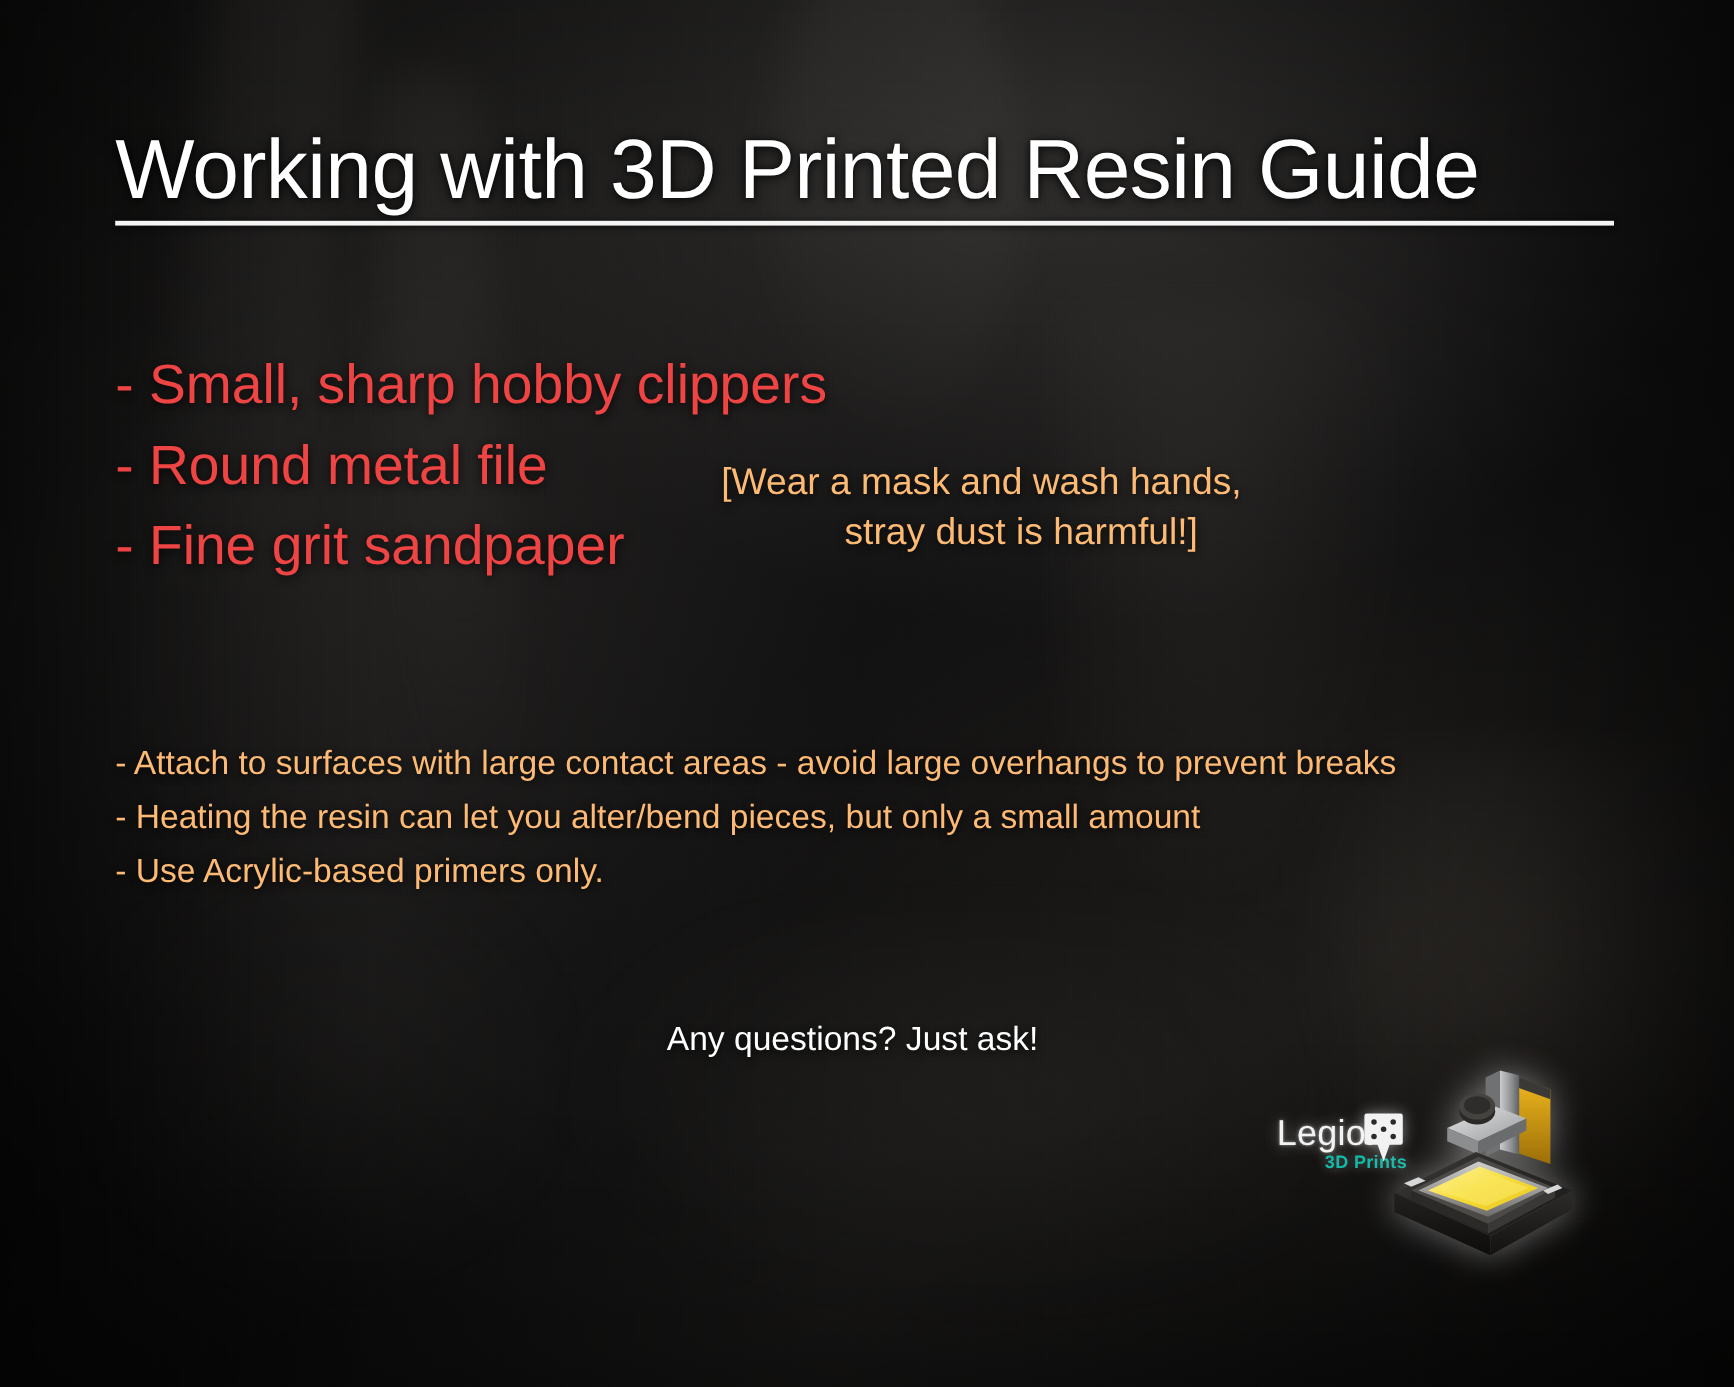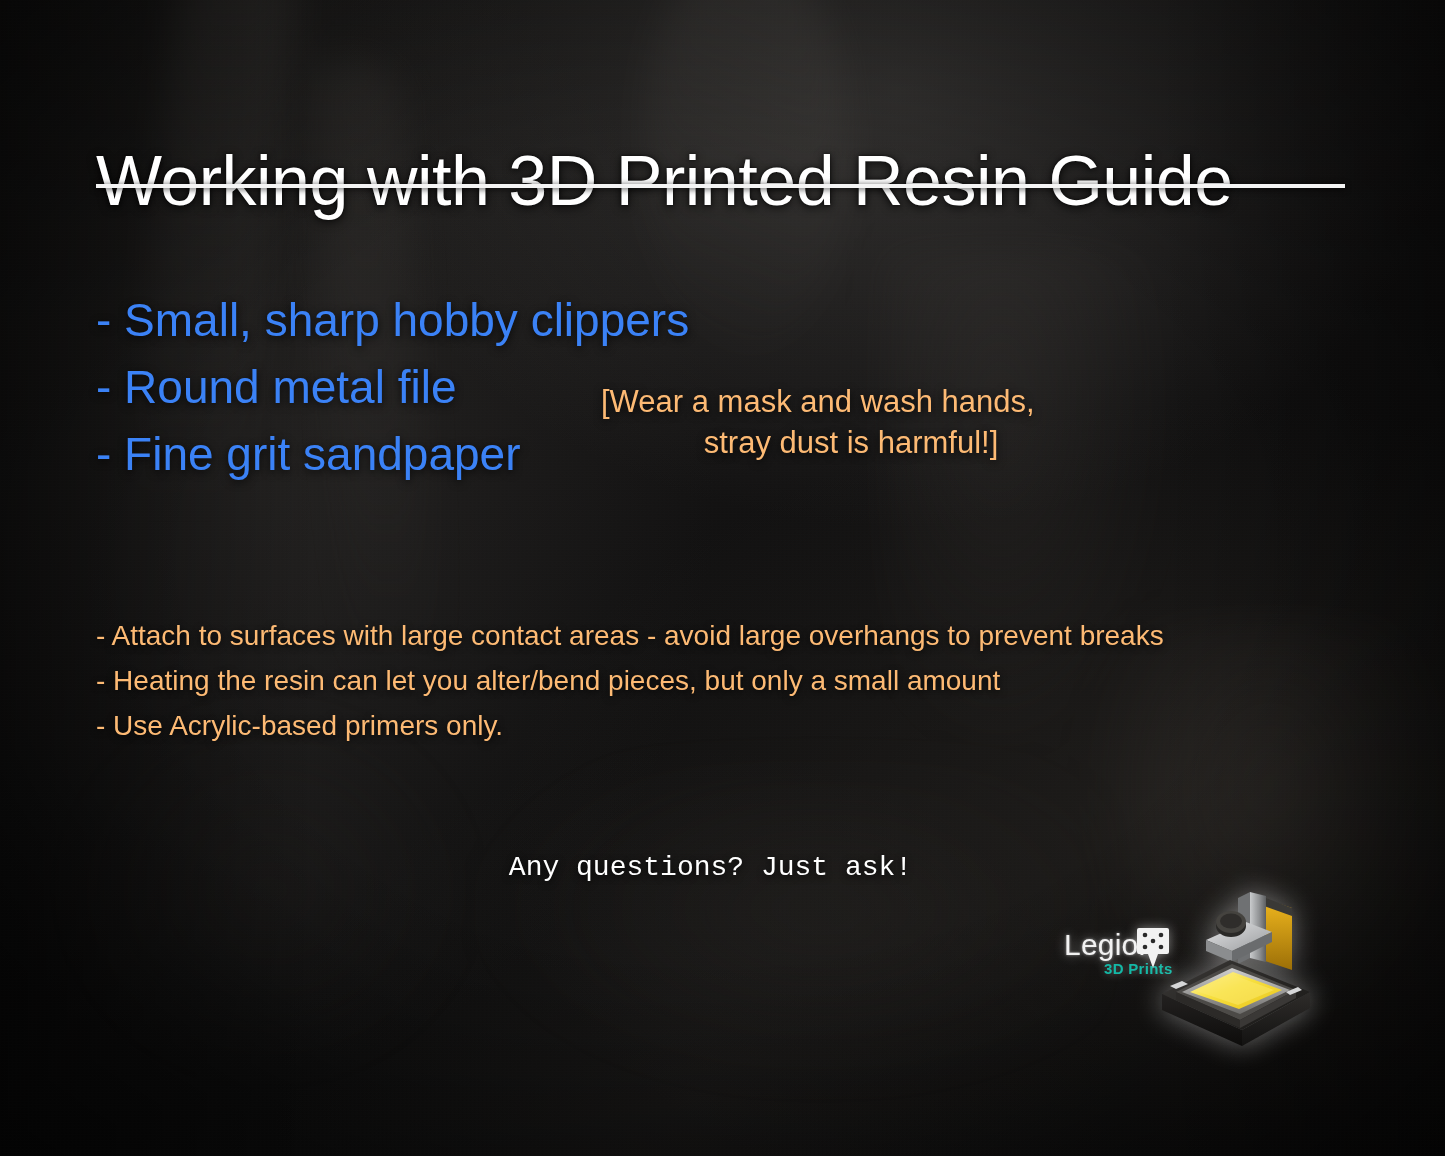--- a/index.html
+++ b/index.html
@@ -58,36 +58,35 @@
 
   
   .content{ position:absolute; inset:0; }
 
   .title{
     position:absolute; left:96px; top:105px; width:1260px;
     font-size:70px; font-weight:400; color:#ffffff;
     letter-spacing:-0.5px; line-height:1.05;
     text-shadow:0 2px 10px rgba(0,0,0,.85), 0 0 3px rgba(0,0,0,.6);
     white-space:nowrap;
-    margin-top:40px;
   }
   .title-rule{
     position:absolute; left:96px; top:184px; width:1249px; height:4px;
     background:#f4f4f4; box-shadow:0 1px 6px rgba(0,0,0,.8);
   }
 
   .tools-head{
     position:absolute; left:96px; top:229px;
     font-size:46px; color:#fff; font-weight:400;
     text-shadow:0 2px 8px rgba(0,0,0,.8);
     white-space:nowrap;
   }
   .tools-list{ position:absolute; left:96px; top:297px; }
   .tool-item{
-    font-size:46px; color:#3b82f6; font-weight:400; line-height:1.0;
+    font-size:46px; color:#ef4444; font-weight:400; line-height:1.0;
     margin-bottom:21px; white-space:nowrap;
     text-shadow:0 2px 8px rgba(0,0,0,.8);
   }
 
   .warn-note{
     position:absolute; left:601px; top:382px; width:500px;
     font-size:31px; color:#fdba74; line-height:1.32; text-align:center;
     text-shadow:0 2px 8px rgba(0,0,0,.8);
   }
   .warn-note .l1{ display:block; text-align:left; }
@@ -98,21 +97,21 @@
     font-size:28px; color:#fdba74; line-height:1.0; font-weight:400;
     margin-bottom:17px; white-space:nowrap;
     text-shadow:0 2px 7px rgba(0,0,0,.8);
   }
 
   .ask{
     position:absolute; left:0; top:850px; width:1445px;
     text-align:center; font-size:28px; color:#fff;
     text-shadow:0 2px 7px rgba(0,0,0,.8);
   }
-  .ask span{ position:relative; left:-12px;font-family:Liberation Mono, monospace; }
+  .ask span{ position:relative; left:-12px; }
 
   
   .logo{ position:absolute; left:1058px; top:882px; width:300px; height:170px; }
   .logo-word{
     position:absolute; left:6px; top:46px;
     font-size:30px; color:#f2f2f2; font-weight:400; letter-spacing:.2px;
     text-shadow:0 0 12px rgba(255,255,255,.45), 0 0 3px rgba(255,255,255,.5);
   }
   .logo-sub{
     position:absolute; left:46px; top:78px;

